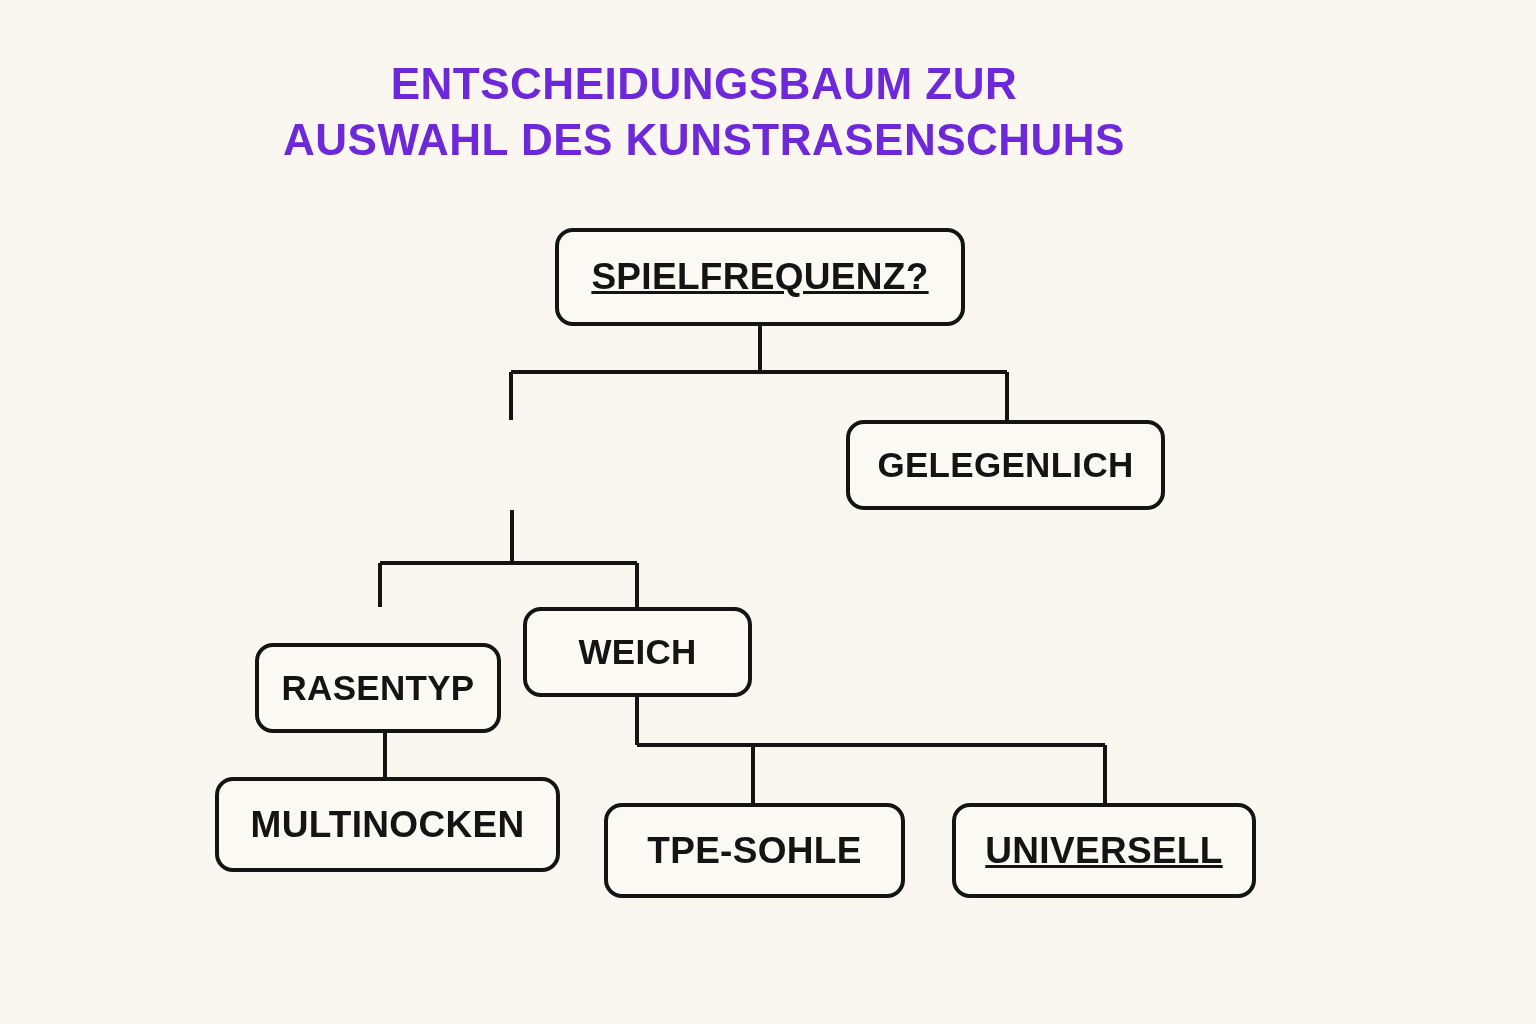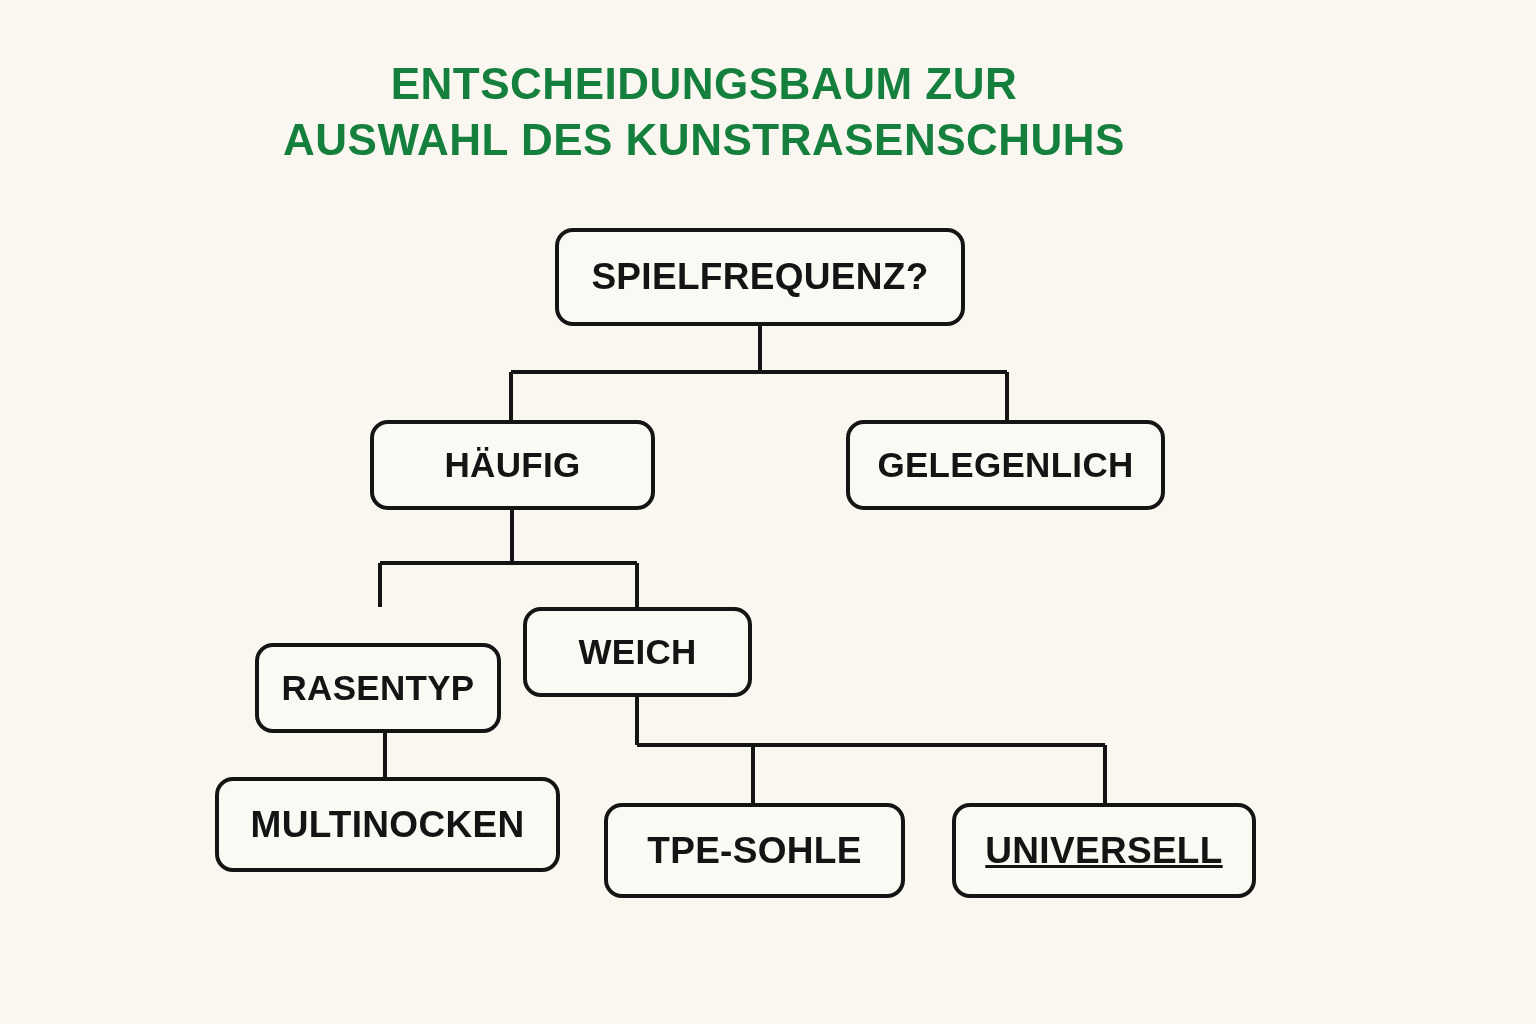--- a/index.html
+++ b/index.html
@@ -24,21 +24,21 @@
   .title {
     position: absolute;
     left: 0;
     top: 56px;
     width: 1408px;
     text-align: center;
     font-size: 44px;
     font-weight: 700;
     letter-spacing: 0.5px;
     line-height: 1.28;
-    color: #15803d;
+    color: #6d28d9;
     text-transform: uppercase;
     white-space: pre-line;
   }
 
   
   #edges {
     position: absolute;
     left: 0;
     top: 0;
     width: 1536px;
@@ -60,21 +60,21 @@
     display: flex;
     align-items: center;
     justify-content: center;
     color: #141414;
     font-weight: 700;
     letter-spacing: 0.3px;
     text-transform: uppercase;
     user-select: none;
   }
 
-  .node-root   { left: 555px; top: 228px; width: 410px; height: 98px;  font-size: 37px; }
+  .node-root   { left: 555px; top: 228px; width: 410px; height: 98px;  font-size: 37px; text-decoration: underline; }
   .node-l2a    { left: 370px; top: 420px; width: 285px; height: 90px;  font-size: 35px; }
   .node-l2b    { left: 846px; top: 420px; width: 319px; height: 90px;  font-size: 35px; }
   .node-l3a    { left: 255px; top: 607px; width: 246px; height: 90px;  font-size: 35px; margin-top: 36px; }
   .node-l3b    { left: 523px; top: 607px; width: 229px; height: 90px;  font-size: 35px; justify-content: center; }
   .node-l4a    { left: 215px; top: 777px; width: 345px; height: 95px;  font-size: 37px; }
   .node-l4b    { left: 604px; top: 803px; width: 301px; height: 95px;  font-size: 37px; }
   .node-l4c    { left: 952px; top: 803px; width: 304px; height: 95px;  font-size: 37px; text-decoration: underline; }
 </style>
 </head>
 <body>
@@ -101,23 +101,20 @@
     <line x1="637" y1="697" x2="637" y2="745"></line>
     <line x1="637" y1="745" x2="1105" y2="745"></line>
     <line x1="753" y1="745" x2="753" y2="803"></line>
     <line x1="1105" y1="745" x2="1105" y2="803"></line>
   </svg>
 
   <div class="node node-root">
     <span>Spielfrequenz?</span>
   </div>
 
-  <div class="node node-l2a">
-    <span>Häufig</span>
-  </div>
 
   <div class="node node-l2b">
     <span>Gelegenlich</span>
   </div>
 
   <div class="node node-l3a">
     <span>Rasentyp</span>
   </div>
 
   <div class="node node-l3b">

